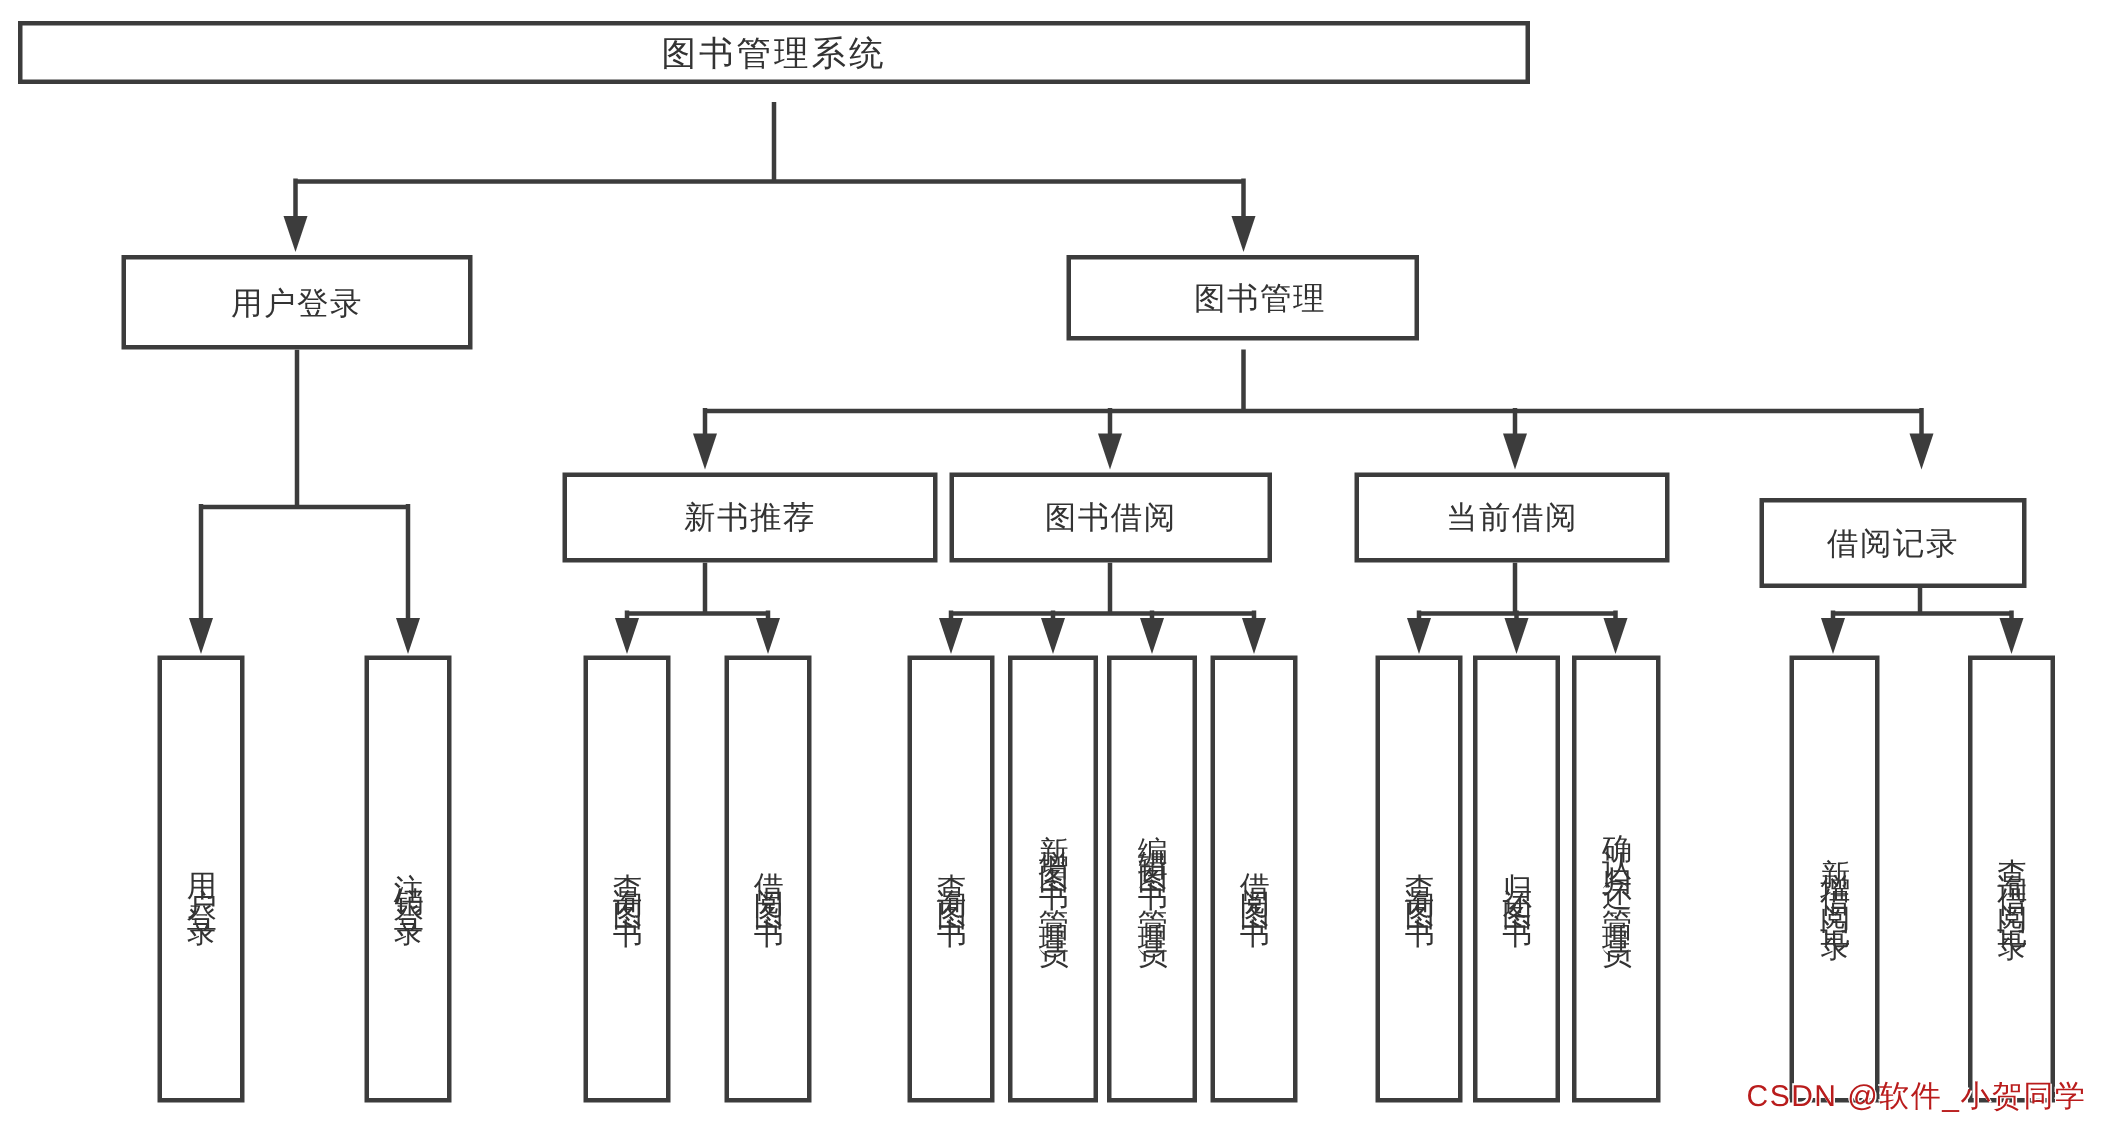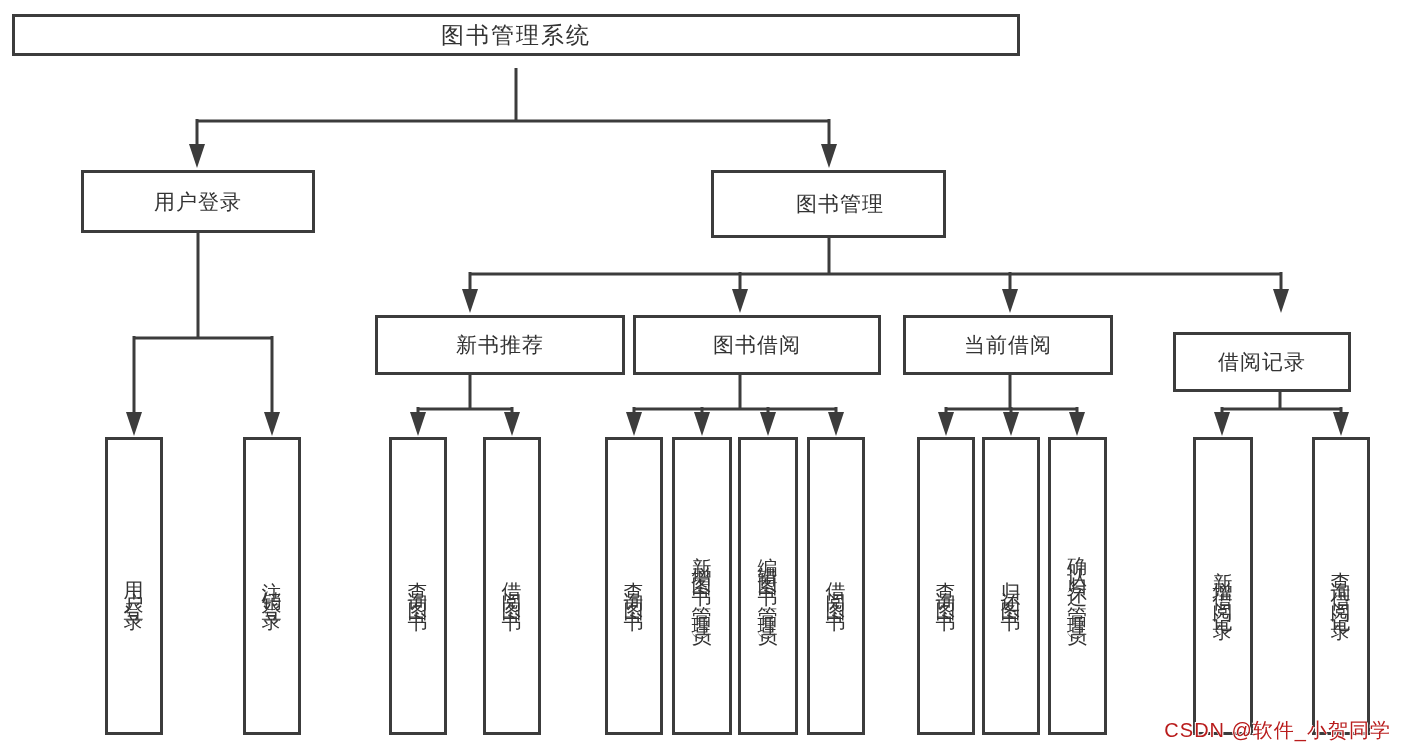--- a/index.html
+++ b/index.html
@@ -36,24 +36,24 @@
     text-orientation: mixed;
     font-size: 20px;
     letter-spacing: 10px;
     line-height: 1;
     white-space: nowrap;
   }
   
   .n-root   { left: 12px;  top: 14px;  width: 1008px; height: 42px; }
   
   .n-ulogin { left: 81px;  top: 170px; width: 234px;  height: 63px; }
-  .n-bmgmt  { left: 711px; top: 170px; width: 235px;  height: 68px; padding-left: 23px; }
+  .n-bmgmt  { left: 711px; top: 170px; width: 235px;  height: 57px; padding-left: 23px; }
   
   .n-newb   { left: 375px; top: 315px; width: 250px;  height: 60px; }
-  .n-bborr  { left: 633px; top: 315px; width: 248px;  height: 60px; }
+  .n-bborr  { left: 633px; top: 315px; width: 215px;  height: 60px; }
   .n-cborr  { left: 903px; top: 315px; width: 210px;  height: 60px; }
   .n-brec   { left: 1173px;top: 332px; width: 178px;  height: 60px; }
   
   .leaf { top: 437px; height: 298px; }
   .n-ul-login  { left: 105px;  width: 58px; }
   .n-ul-logout { left: 243px;  width: 58px; }
   .n-nb-query  { left: 389px;  width: 58px; }
   .n-nb-borrow { left: 483px;  width: 58px; }
   .n-bb-query  { left: 605px;  width: 58px; }
   .n-bb-add    { left: 672px;  width: 60px; }

